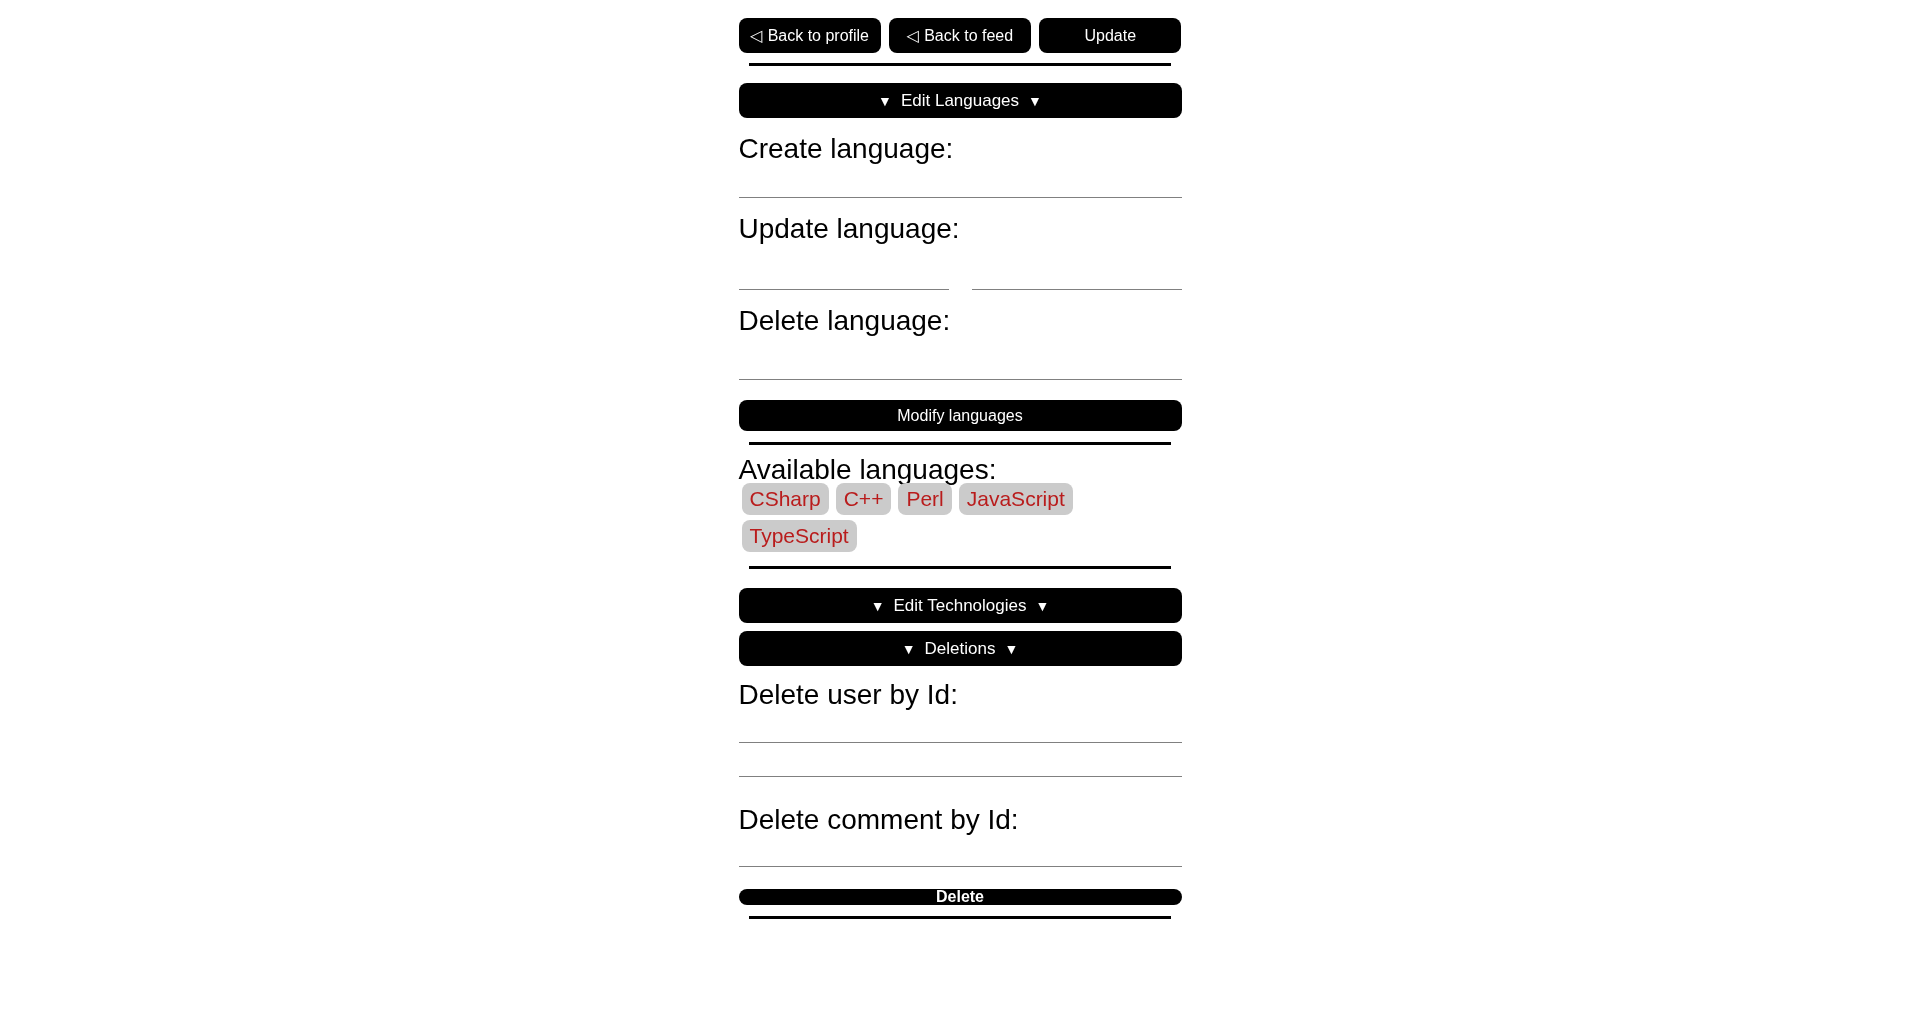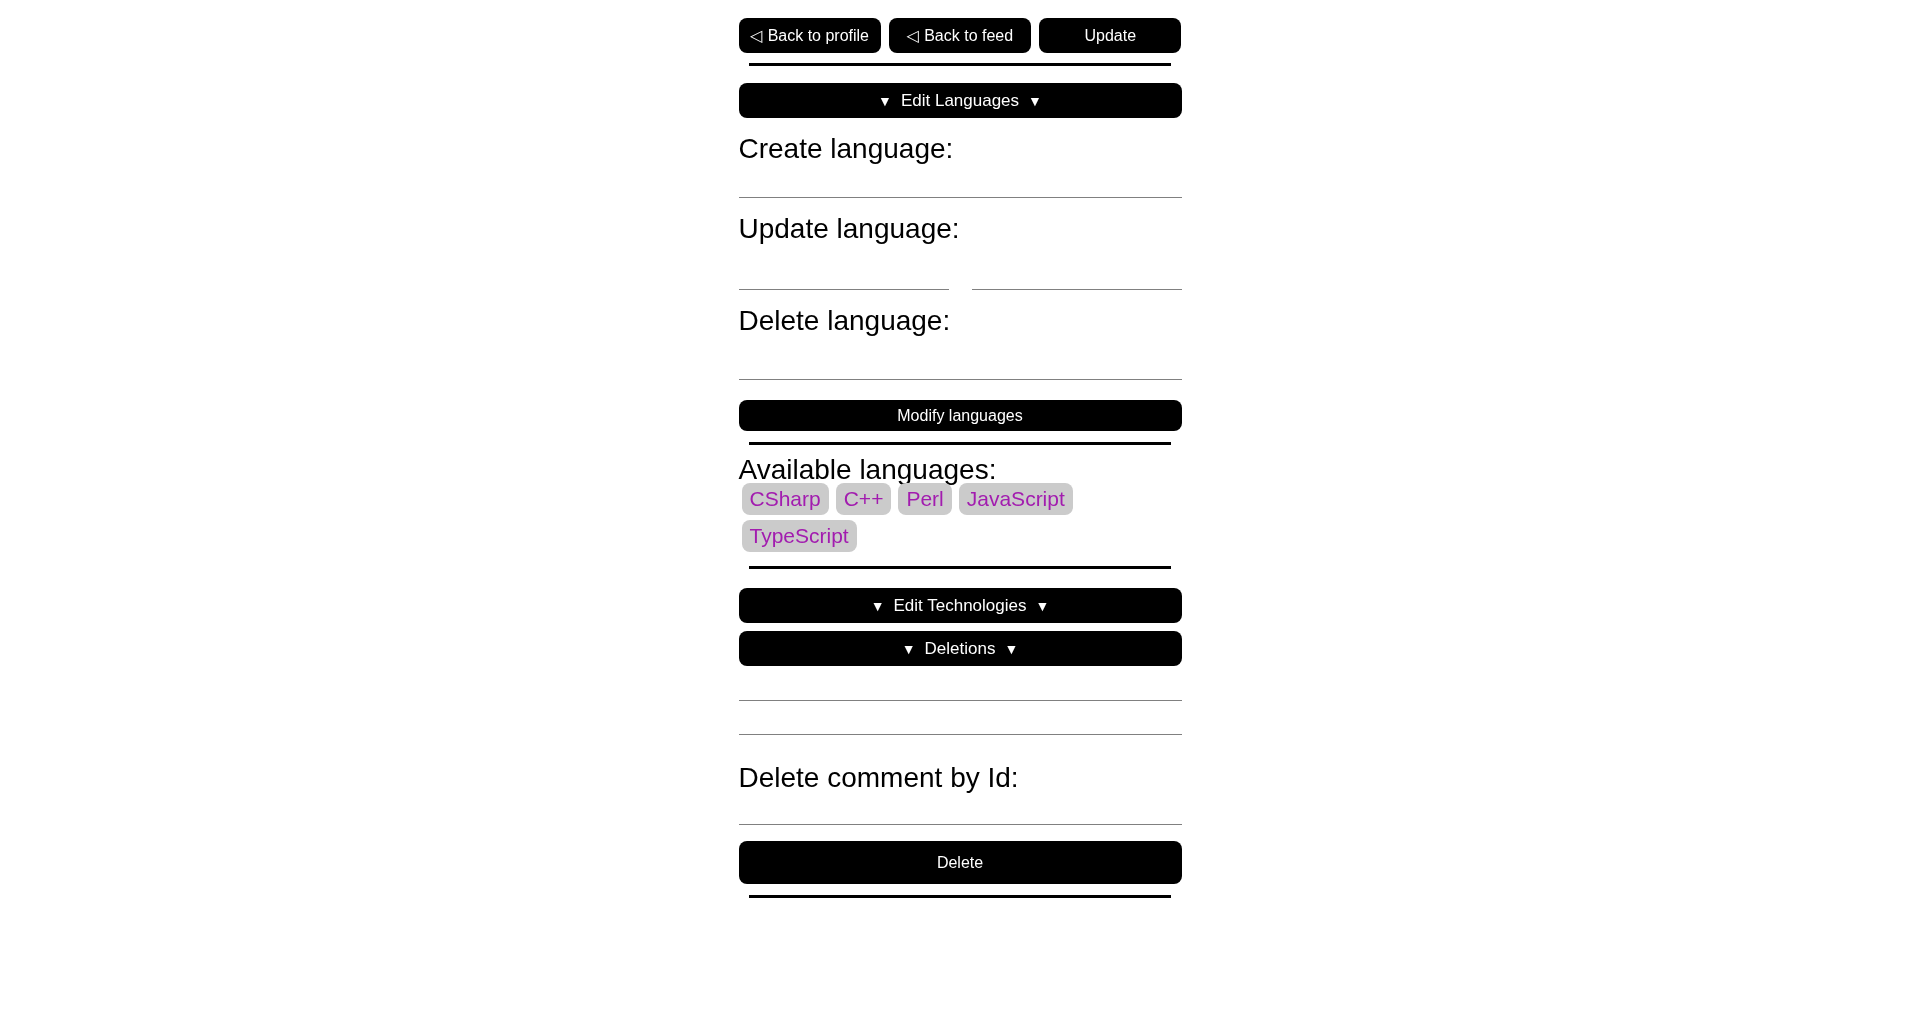--- a/index.html
+++ b/index.html
@@ -74,39 +74,39 @@
   .tags {
     display: flex;
     flex-wrap: wrap;
     column-gap: 7px;
     row-gap: 5px;
     padding-left: 3px;
     width: 100%;
   }
   .tag {
     background: #cbcbcb;
-    color: #a21caf;
+    color: #b91c1c;
     border-radius: 8px;
     padding: 2px 8px 3px;
     font-size: 21px;
     line-height: 27px;
     display: inline-block;
   }
   .hr-after-tags { margin-top: 14px; }
 
   .toggle-tech { margin-top: 19px; }
   .toggle-del { margin-top: 8px; }
 
   .lbl-user { margin-top: 15px; }
   .input-id { height: 35px; }
   .lbl-post { margin-top: 31px; }
   .input-id-b { height: 34px; }
   .lbl-comment { margin-top: 29px; }
 
-  .delete-btn { height: 43px; margin-top: 16px; }
+  .delete-btn { height: 16px; margin-top: 22px; font-weight: bold; }
 </style>
 </head>
 <body>
 
 <div class="page">
 
   <div class="topbar">
     <button class="btn">
       <span class="tri-back">◁</span>
       <span>Back to profile</span>
@@ -162,20 +162,21 @@
     <span>Edit Technologies</span>
     <span class="tri">▼</span>
   </button>
 
   <button class="btn collapsible toggle-del">
     <span class="tri">▼</span>
     <span>Deletions</span>
     <span class="tri">▼</span>
   </button>
 
+  <label class="lbl lbl-user">Delete user by Id:</label>
   <input type="text" class="underline-input input-id" style="">
 
   <input type="text" class="underline-input input-id-b" style="">
 
   <label class="lbl lbl-comment">Delete comment by Id:</label>
   <input type="text" class="underline-input input-id-b" style="">
 
   <button class="btn action-btn delete-btn">
     <span>Delete</span>
   </button>

